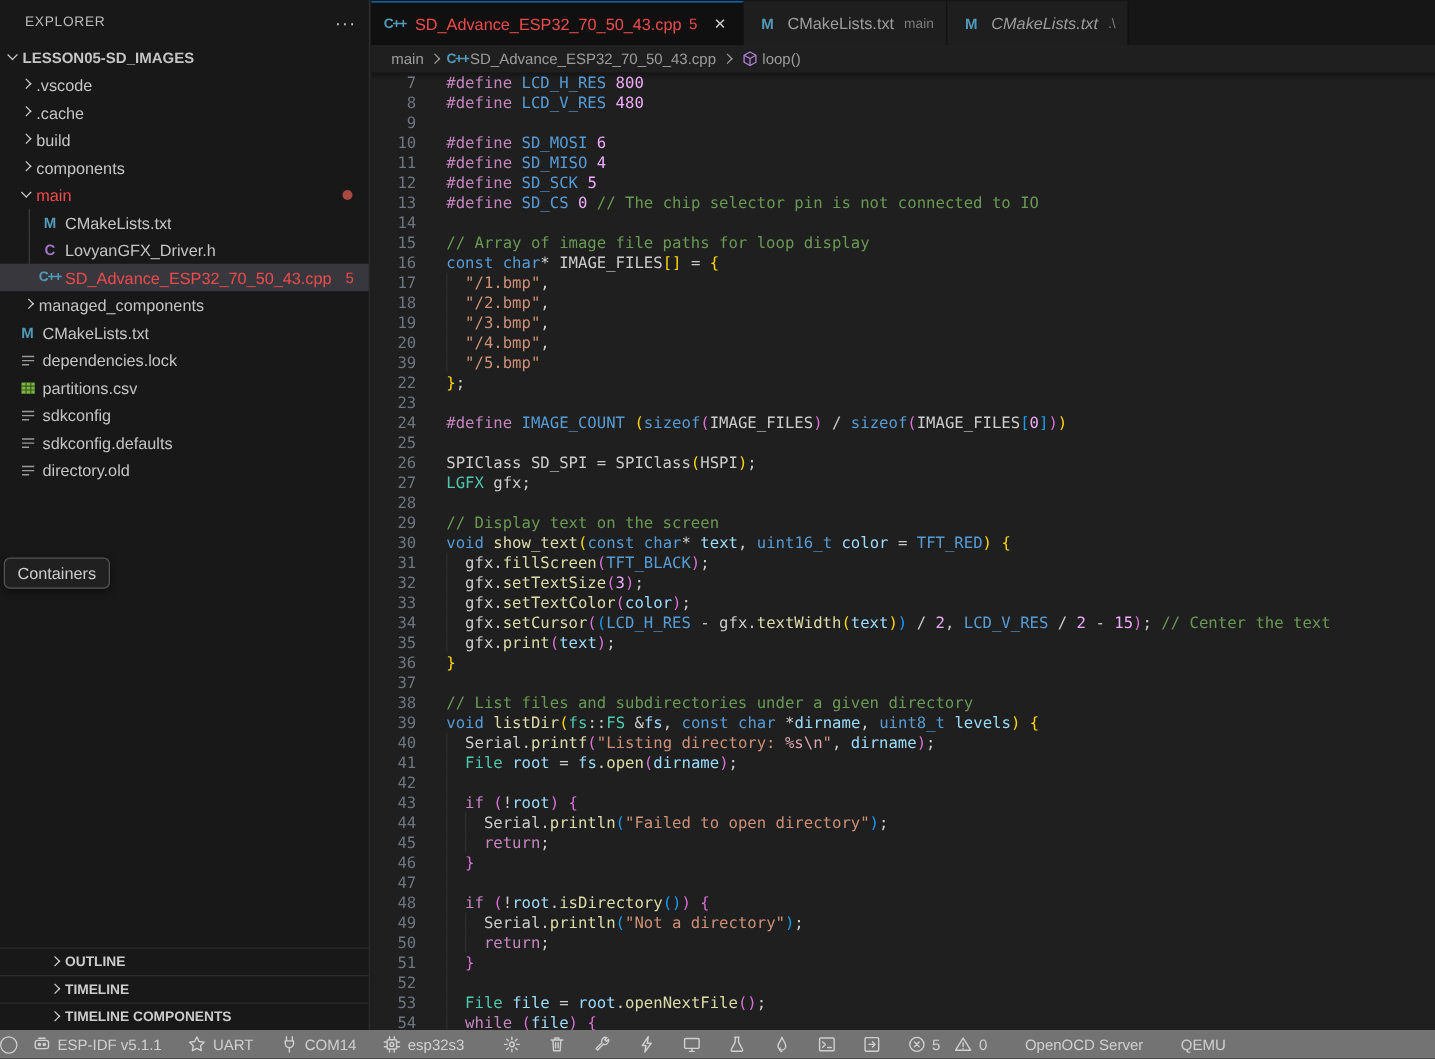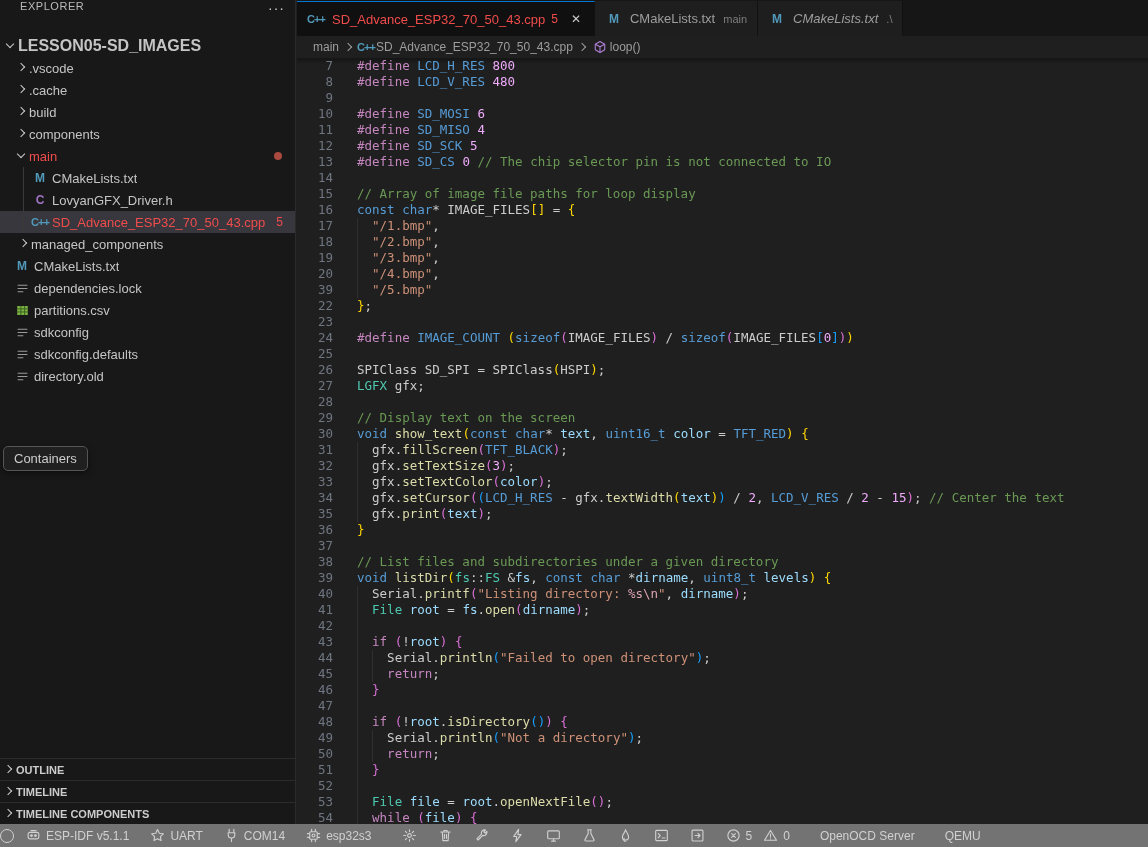--- a/index.html
+++ b/index.html
@@ -3,49 +3,49 @@
 <meta charset="utf-8">
 <style>
   * { margin:0; padding:0; box-sizing:border-box; }
   html,body { width:1148px; height:847px; overflow:hidden; background:#1f1f1f;
     font-family:"Liberation Sans","DejaVu Sans",sans-serif; }
   .app { position:relative; width:1148px; height:847px; background:#1f1f1f; }
 
   
   .sidebar { position:absolute; left:0; top:0; width:296px; bottom:23px;
     background:#181818; border-right:1px solid #2b2b2b; color:#cccccc; }
-  .sb-header { height:35px; display:flex; padding:0 10px 0 20px;
+  .sb-header { height:35px; display:flex; align-items:center; padding:0 10px 0 20px;
     font-size:11px; color:#bbbbbb; }
   .sb-header .ttl { flex:1; letter-spacing:.05em; }
   .sb-more { color:#cccccc; font-size:14px; letter-spacing:1px; cursor:pointer; }
   .tree { font-size:13px; }
   .row { height:22px; display:flex; align-items:center; position:relative;
     white-space:nowrap; cursor:pointer; color:#c5c5c5; }
   .row.sel { background:#37373d; }
   .row .lbl { overflow:hidden; text-overflow:ellipsis; }
   .row.err .lbl { color:#f14c4c; }
   .row .badge { position:absolute; right:12px; color:#f14c4c; font-size:12px; }
   .row .dot { position:absolute; right:13px; width:8px; height:8px; border-radius:50%;
     background:#a9493f; }
   .chev { width:16px; height:16px; flex:0 0 16px; position:relative; }
   .chev::after { content:""; position:absolute; top:4px; left:5px; width:5px; height:5px;
     border-right:1.3px solid #cccccc; border-bottom:1.3px solid #cccccc; }
   .chev.r::after { transform:rotate(-45deg); }
   .chev.d::after { transform:rotate(45deg); top:3px; }
-  .root-row { font-weight:bold; font-size:16px; height:22px; }
+  .root-row { font-weight:bold; font-size:12px; height:22px; }
   .fic { width:18px; flex:0 0 18px; text-align:center; font-size:11px; font-weight:bold;
     margin-right:3px; }
   .fic.m { color:#519aba; font-size:12px; }
   .fic.c { color:#a074c4; font-size:12px; }
   .fic.cpp { color:#519aba; font-size:11px; letter-spacing:-1px; }
   .fic svg { vertical-align:middle; }
   .tguide { position:absolute; left:23px; top:0; bottom:0; width:1px; background:#3a3a3a; }
   .sb-sections { position:absolute; left:0; right:0; bottom:0; }
   .sb-sec { height:22px; border-top:1px solid #2b2b2b; display:flex; align-items:center;
-    font-size:11px; font-weight:bold; color:#cccccc; cursor:pointer; }
+    font-size:11px; font-weight:bold; color:#cccccc; cursor:pointer;padding-left:36px; }
   .containers-tip { position:absolute; left:3px; top:446px; padding:4px 10px;
     background:#202020; border:1px solid #555; border-radius:5px; font-size:13px;
     color:#cccccc; box-shadow:0 2px 6px rgba(0,0,0,.5); }
 
   
   .editor { position:absolute; left:297px; top:0; right:0; bottom:23px; background:#1f1f1f; }
   .tabbar { height:36px; background:#161616; display:flex; align-items:flex-end; }
   .tab { height:35px; display:flex; align-items:center; padding:0 10px;
     font-size:13px; color:#9d9d9d; background:#1e1e1e; border-right:1px solid #111;
     position:relative; cursor:pointer; }

